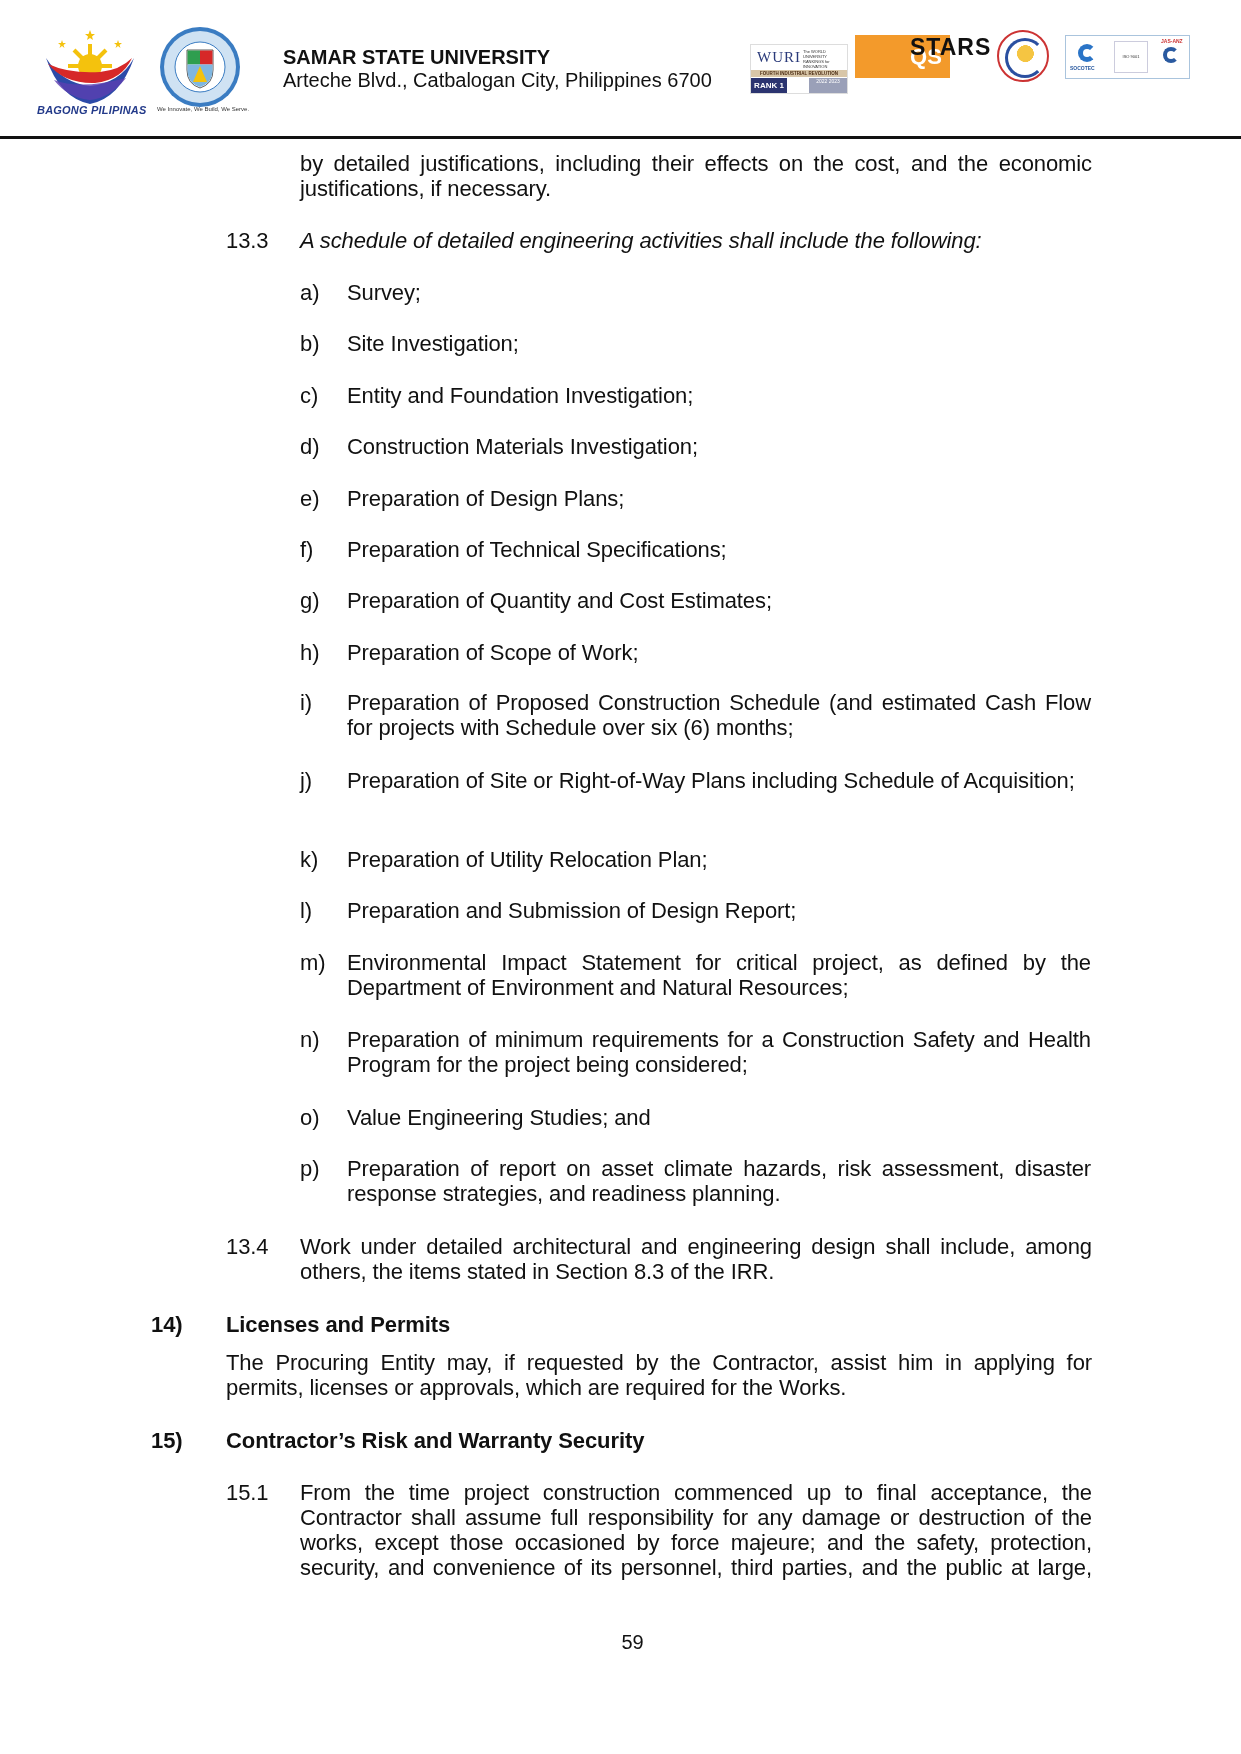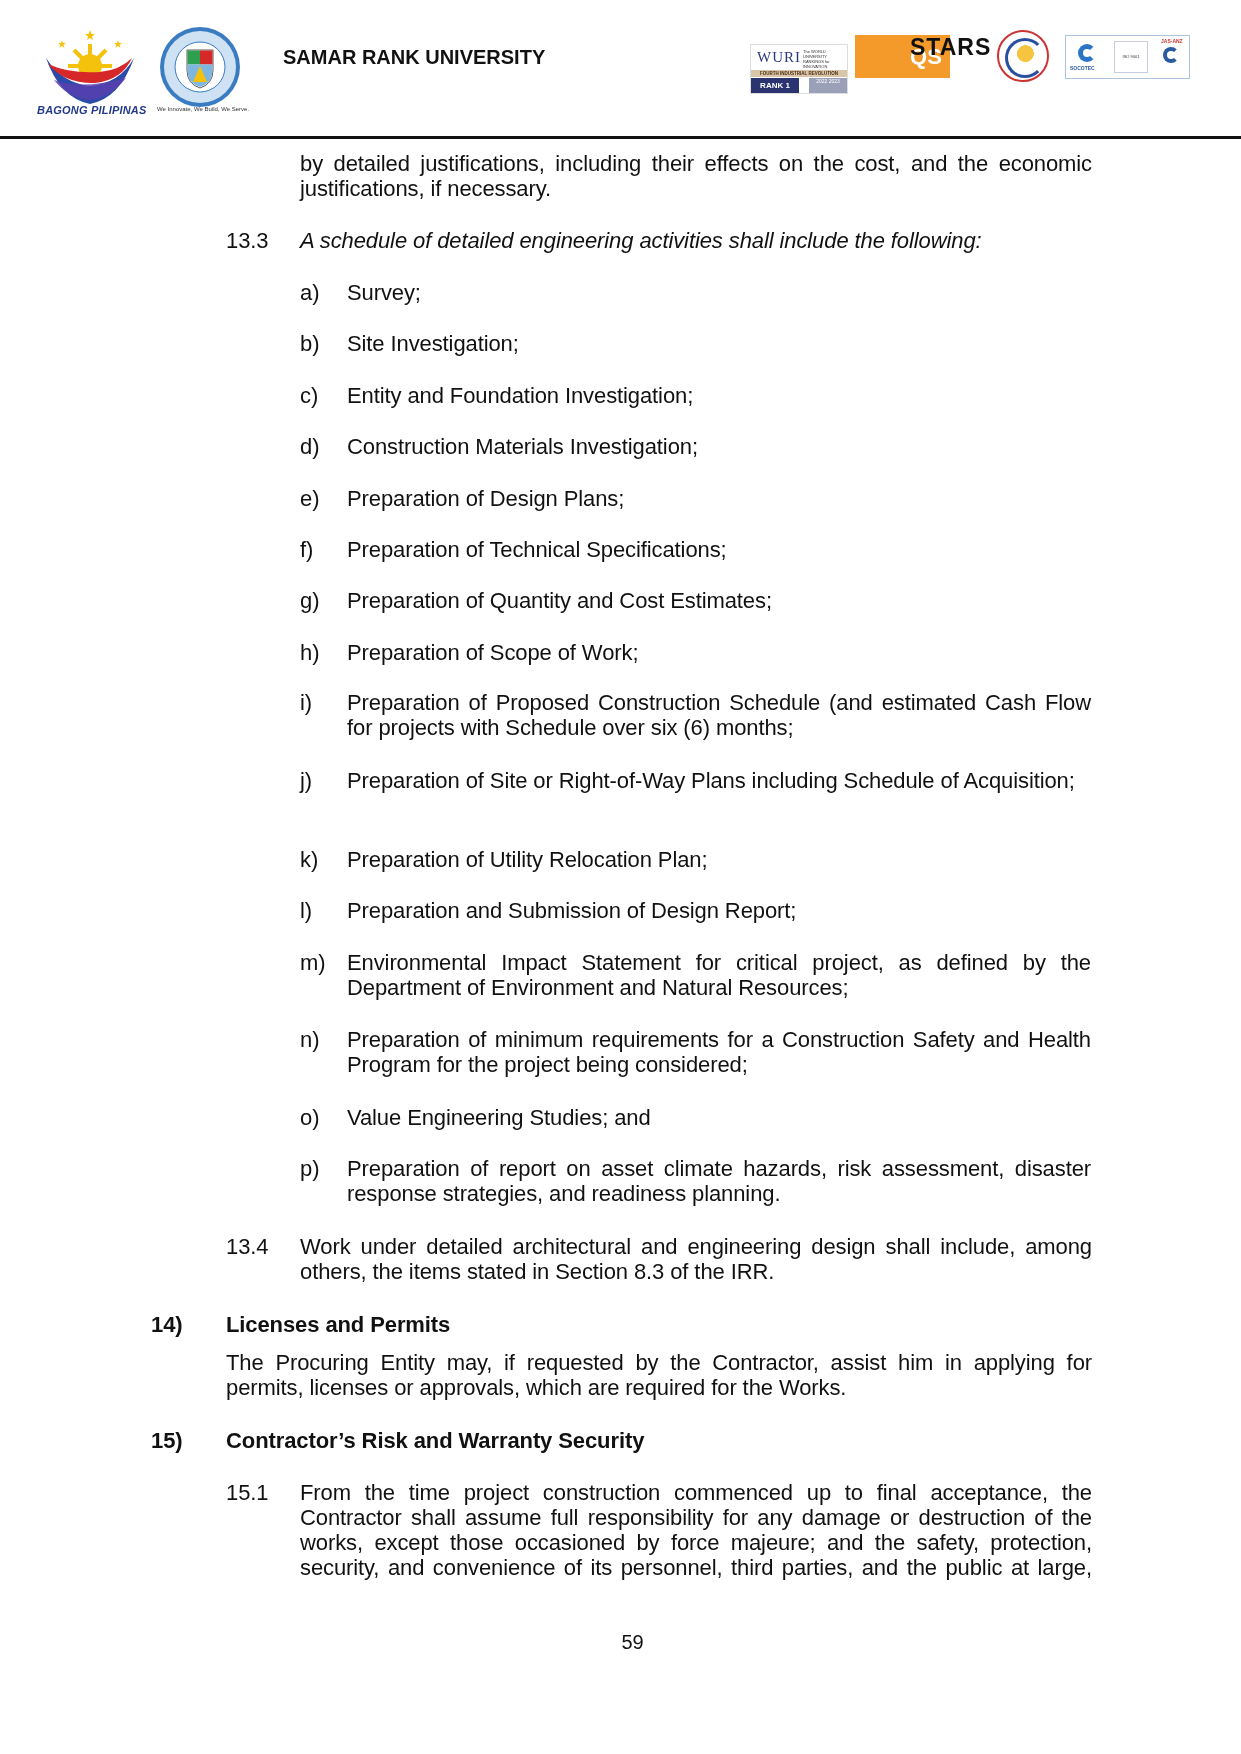--- a/index.html
+++ b/index.html
@@ -16,21 +16,21 @@
   .hdr-addr { left: 283px; top: 69px; font-size: 20px; line-height: 22px; }
   .rule { left: 0; top: 136px; width: 1241px; height: 3px; background: #111; }
 
   .bp-text { left: 37px; top: 104px; font-size: 11px; font-weight: bold; font-style: italic; color: #233a8a; letter-spacing: 0.2px; white-space: nowrap; }
   .ssu-tag { left: 157px; top: 106px; font-size: 6px; color: #333; white-space: nowrap; }
 
   .wuri { left: 750px; top: 44px; width: 96px; height: 48px; border: 1px solid #ddd; background: #fff; }
   .wuri .w1 { position:absolute; left:6px; top:4px; font-family: "Liberation Serif", serif; font-size: 15px; color:#2a3a7a; letter-spacing: 1px; }
   .wuri .w2 { position:absolute; left:52px; top:4px; font-size:4px; line-height:5px; color:#333; width:40px; }
   .wuri .band { position:absolute; left:0; top:25px; width:96px; height:7px; background:#d8c6a8; font-size:4.5px; line-height:7px; text-align:center; color:#4a2a10; font-weight:bold; }
-  .wuri .rank { position:absolute; left:0; top:33px; width:48px; height:15px; background:#2b3470; color:#fff; font-size:8px; line-height:15px; text-align:center; font-weight:bold; }
+  .wuri .rank { position:absolute; left:0; top:33px; width:36px; height:15px; background:#2b3470; color:#fff; font-size:8px; line-height:15px; text-align:center; font-weight:bold; }
   .wuri .yr { position:absolute; left:58px; top:33px; width:38px; height:15px; background:#9aa0b8; color:#fff; font-size:5px; line-height:7px; text-align:center; }
 
   .qs-box { left: 855px; top: 35px; width: 48px; height: 43px; background: #f39a2b; color:#fff; font-weight:bold; font-size: 22px; line-height: 43px; text-align:center;padding-left:47px; }
   .qs-stars { left: 910px; top: 34px; font-size: 23px; font-weight: bold; color:#111; letter-spacing: 1px; }
 
   .pqa { left: 997px; top: 30px; width: 48px; height: 48px; border-radius: 50%; border: 2px solid #c33; background: radial-gradient(circle at 55% 45%, #f5c542 0 22%, #ffffff 23% 60%, #fff 61%); }
   .pqa-inner { left: 1005px; top: 38px; width: 34px; height: 34px; border-radius: 50%; border: 3px solid #2a4fa0; border-right-color: transparent; }
 
   .soc { left: 1065px; top: 35px; width: 123px; height: 42px; border: 1px solid #aac4dd; background:#fff; }
   .soc .c1 { position:absolute; left:12px; top:8px; width:18px; height:18px; border-radius:50%; border:5px solid #2a74c7; border-right-color: transparent; box-sizing:border-box; }
@@ -69,21 +69,22 @@
     <circle cx="41" cy="41" r="36" fill="#cfe2f3"></circle>
     <circle cx="41" cy="41" r="25" fill="#ffffff" stroke="#3a7cc2" stroke-width="1"></circle>
     <path d="M28,24 H54 V44 Q54,58 41,62 Q28,58 28,44 Z" fill="#fff" stroke="#333" stroke-width="0.8"></path>
     <rect x="28.5" y="24.5" width="12.5" height="14" fill="#2e9e4f"></rect>
     <rect x="41" y="24.5" width="12.5" height="14" fill="#d62828"></rect>
     <path d="M28.5,38.5 H53.5 V44 Q53.5,57 41,61 Q28.5,57 28.5,44 Z" fill="#7fb6e0"></path>
     <polygon points="41,40 34,56 48,56" fill="#f4c20d"></polygon>
   </svg>
   <div class="abs ssu-tag">We Innovate, We Build, We Serve.</div>
 
-  <div class="abs hdr-title">SAMAR RANK UNIVERSITY</div>
+  <div class="abs hdr-title">SAMAR STATE UNIVERSITY</div>
+  <div class="abs hdr-addr">Arteche Blvd., Catbalogan City, Philippines 6700</div>
 
   <div class="abs wuri">
     <span class="w1">WURI</span>
     <span class="w2">The WORLD UNIVERSITY RANKINGS for INNOVATION</span>
     <div class="band">FOURTH INDUSTRIAL REVOLUTION</div>
     <div class="rank">RANK 1</div>
     <div class="yr">2022 2023</div>
   </div>
 
   <div class="abs qs-box">QS</div>

